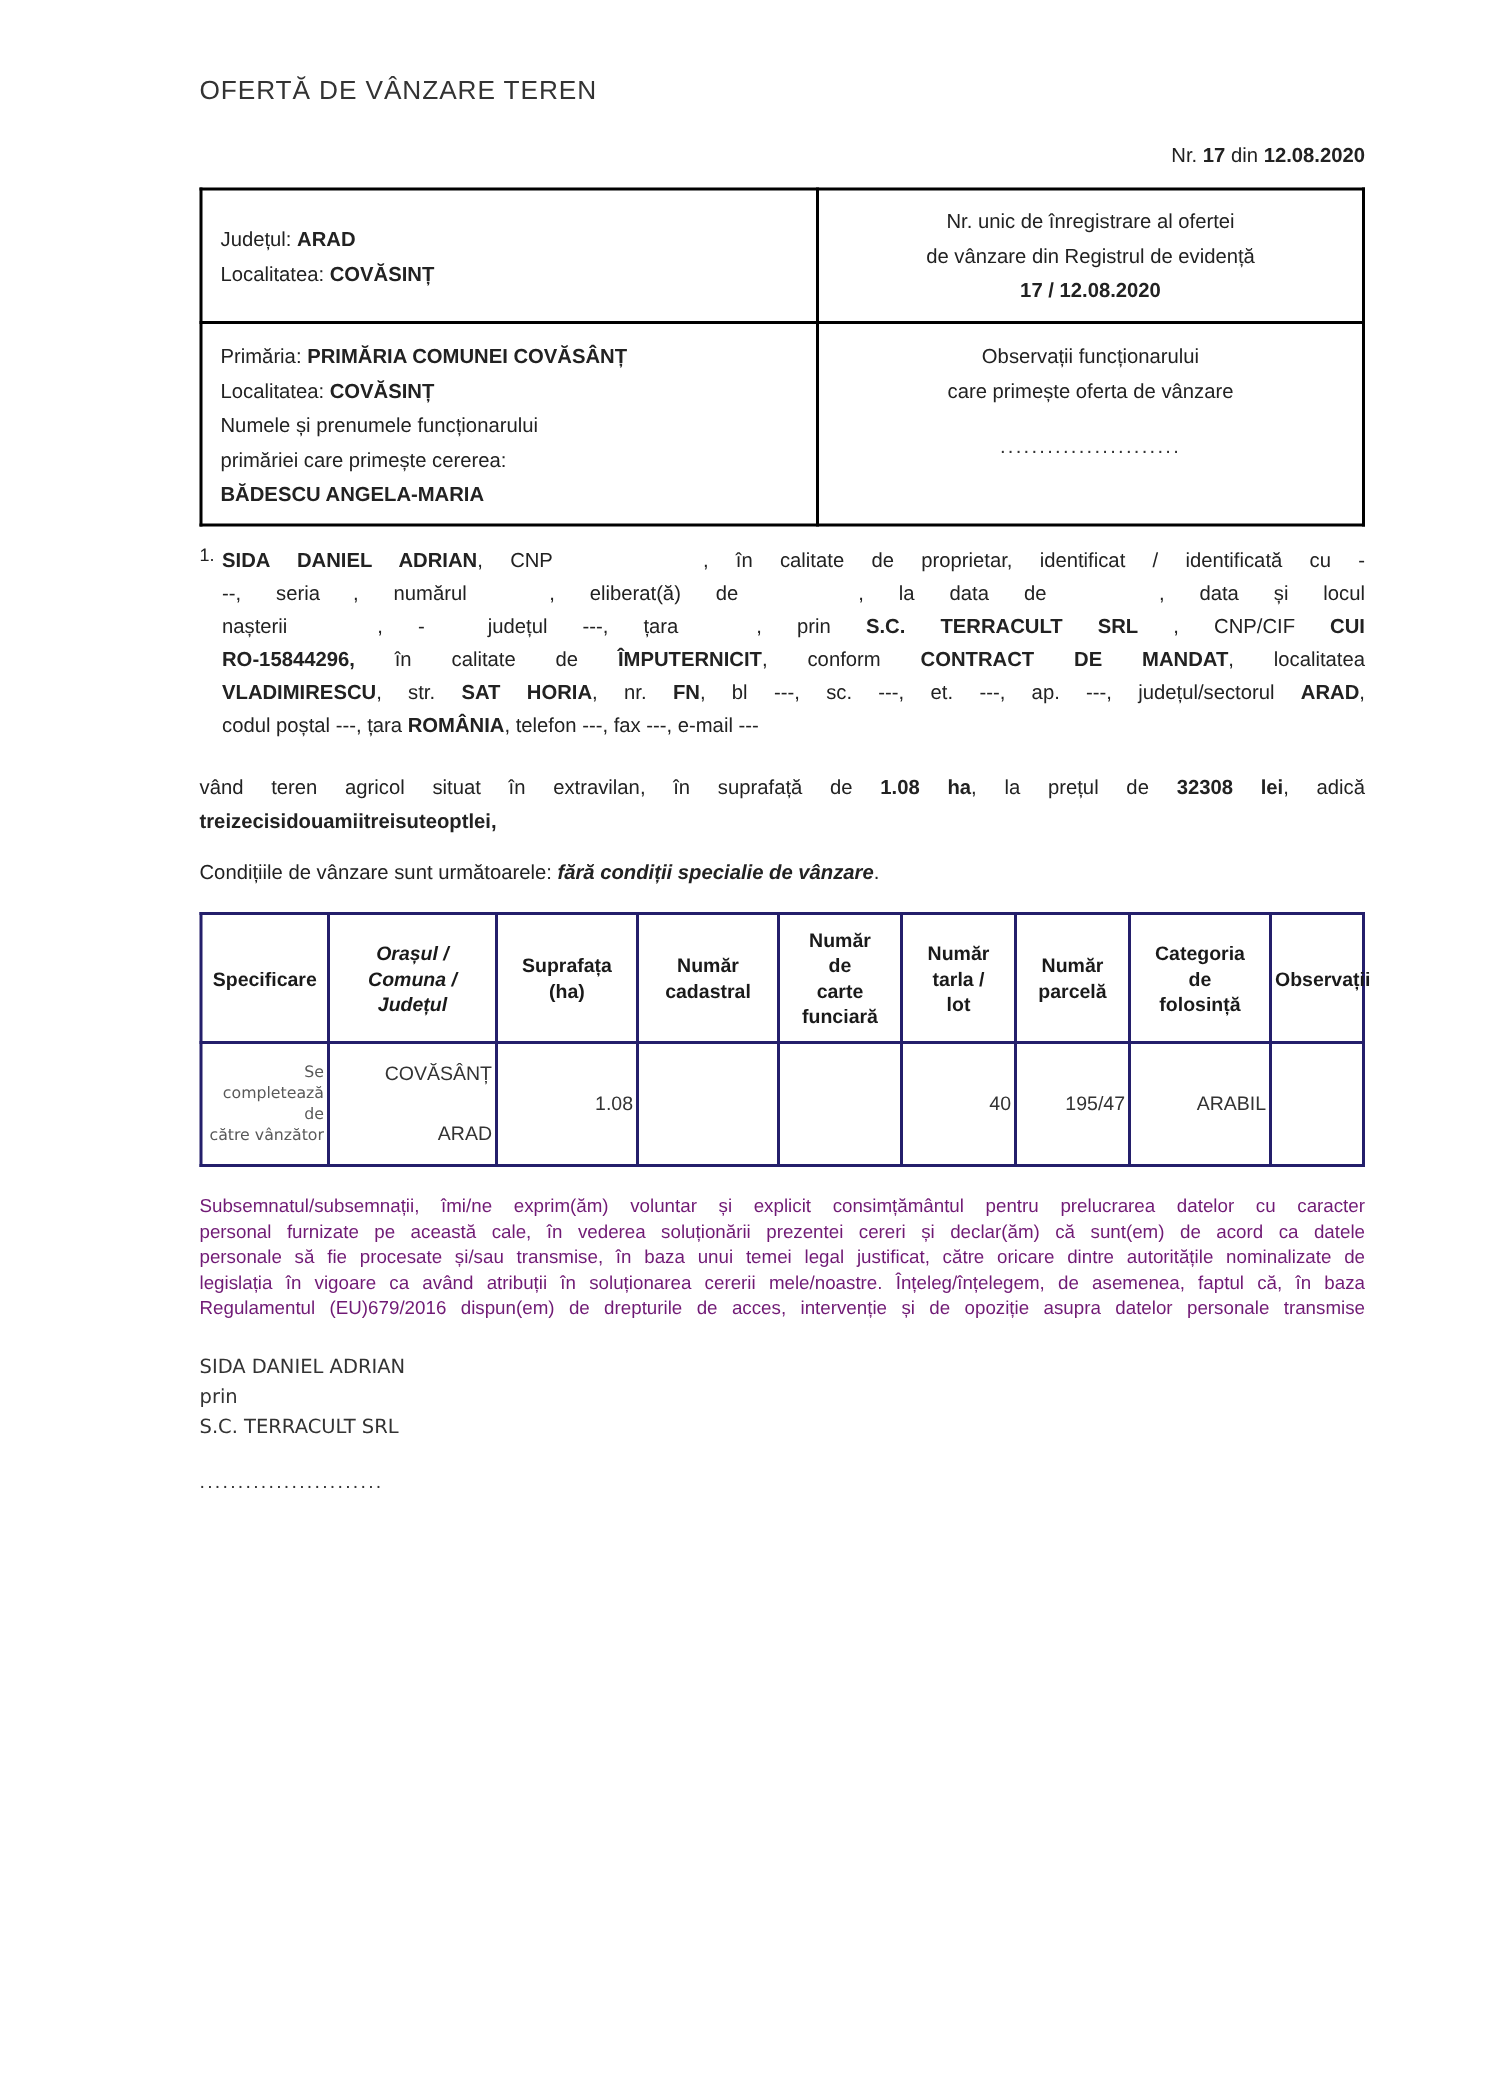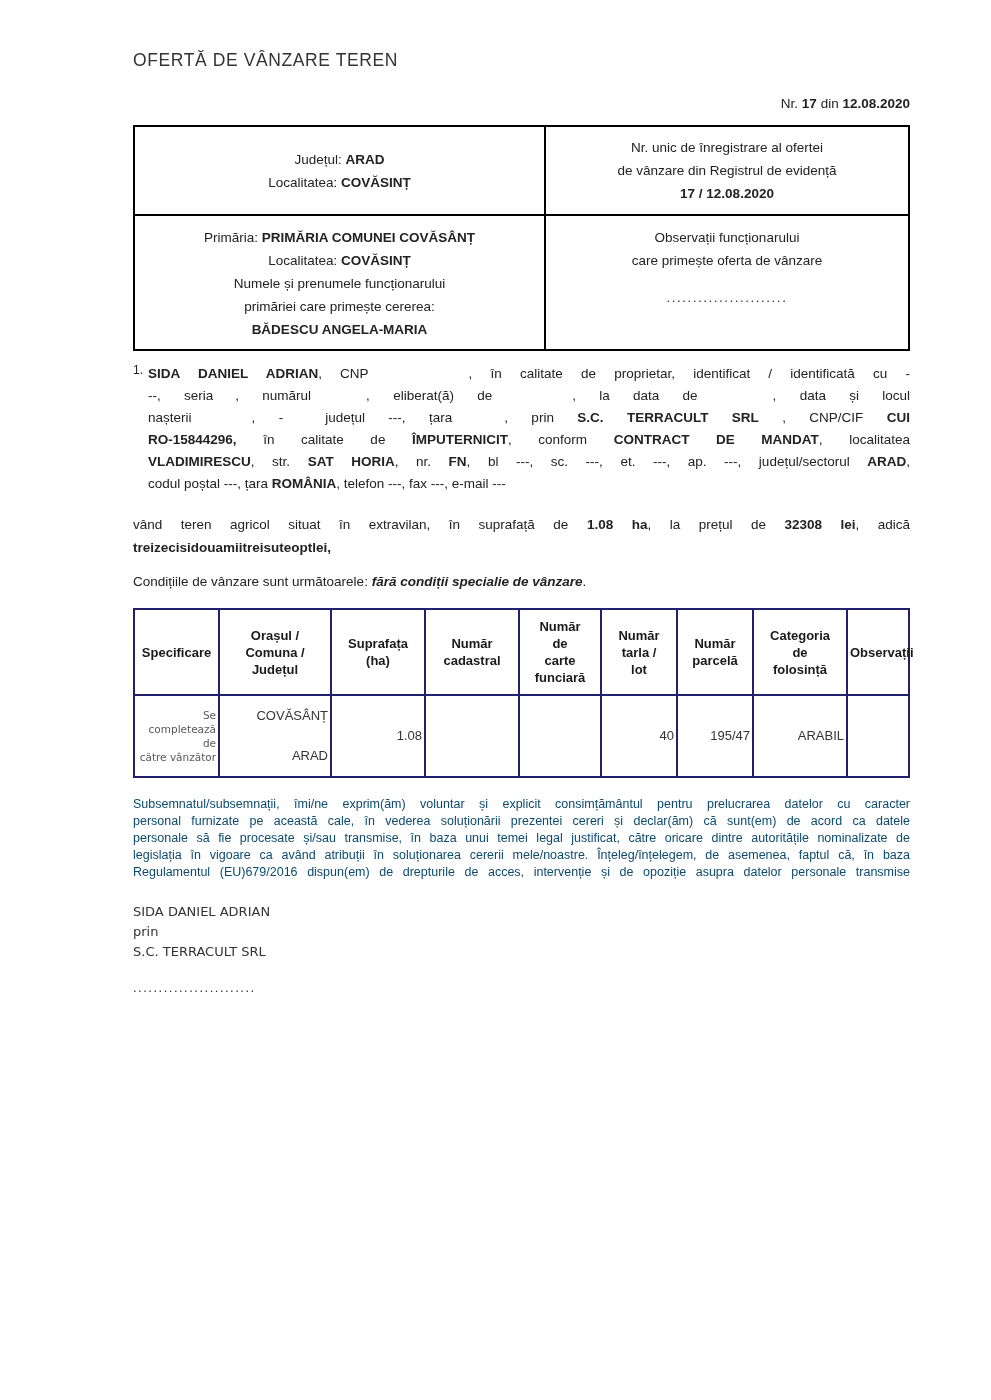--- a/index.html
+++ b/index.html
@@ -6,21 +6,21 @@
   .page{position:relative;width:991px;height:1400px;background:#ffffff;
         font-family:"Liberation Sans",sans-serif;color:#222;overflow:hidden;}
   .content{position:absolute;left:133px;top:0;width:777px;}
 
   .doc-title{padding-top:50px;text-align:left;font-size:17.5px;letter-spacing:.6px;color:#333;}
   .reg-line{margin-top:25px;text-align:right;font-size:13.5px;color:#222;}
 
   
   .t1{width:100%;border-collapse:collapse;table-layout:fixed;margin-top:7px;}
   .t1 td{border:2px solid #000;font-size:13.5px;line-height:23px;color:#222;}
-  .t1 .cl{width:385px;padding:8px 12px;vertical-align:middle;text-align:center;border-radius:15px;}
+  .t1 .cl{width:385px;padding:8px 12px;vertical-align:middle;text-align:left;border-radius:15px;}
   .t1 .cr{padding:8px 10px;vertical-align:middle;text-align:center;}
   .t1 tr.r1 td{height:71px;}
   .t1 tr.r2 td{height:114px;vertical-align:top;padding-top:10px;}
   .sig-dots{margin-top:14px;letter-spacing:1.5px;color:#333;}
 
   
   .rline{min-height:22px;}
   .para{font-size:13.5px;line-height:22px;color:#222;}
   .just{text-align:justify;text-align-last:justify;-moz-text-align-last:justify;text-justify:inter-word;}
   .b{font-weight:bold;}
@@ -35,21 +35,21 @@
 
   
   .t2{width:100%;border-collapse:collapse;table-layout:fixed;margin-top:15px;}
   .t2 th,.t2 td{border:2px solid #241f6b;white-space:pre-line;}
   .t2 th{font-size:13px;font-weight:bold;color:#1a1a1a;line-height:17px;height:76px;
          padding:4px 2px;text-align:center;vertical-align:middle;}
   .t2 td{font-size:13px;color:#333;line-height:20px;height:72px;
          padding:4px 2px;text-align:right;vertical-align:middle;}
   .t2 .spec{font-family:"DejaVu Sans",sans-serif;font-size:10.5px;color:#595959;line-height:14px;}
 
-  .consent{margin-top:18px;font-size:12.5px;color:#0c4a6e;}
+  .consent{margin-top:18px;font-size:12.5px;color:#701a75;}
   .consent .rline{min-height:17px;line-height:17px;}
 
   .sig{margin-top:21px;font-family:"DejaVu Sans",sans-serif;font-size:13px;color:#333;line-height:20px;}
   .dots2{margin-top:18px;font-size:13px;color:#333;letter-spacing:1.5px;}
 </style>
 </head>
 <body>
 
 <div class="page">
   <div class="content">
@@ -121,21 +121,21 @@
         <col style="width:94px">
           <col style="width:82px">
           <col style="width:76px">
         <col style="width:76px">
           <col style="width:94px">
           <col>
       </colgroup>
       <tbody>
           <tr>
         <th>Specificare</th>
-        <th style="white-space: pre-line;">Orașul /
+        <th style="white-space: pre-line; font-style: italic;">Orașul /
 Comuna /
 Județul</th>
         <th style="white-space: pre-line;">Suprafața
 (ha)</th>
         <th style="white-space: pre-line;">Număr
 cadastral</th>
         <th style="white-space: pre-line;">Număr
 de
 carte
 funciară</th>

